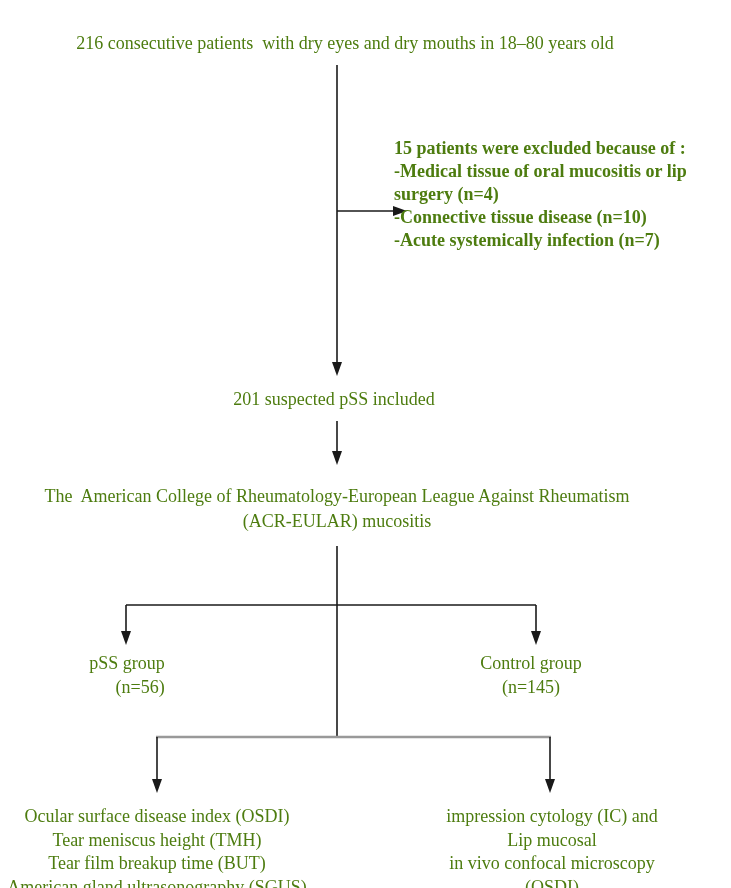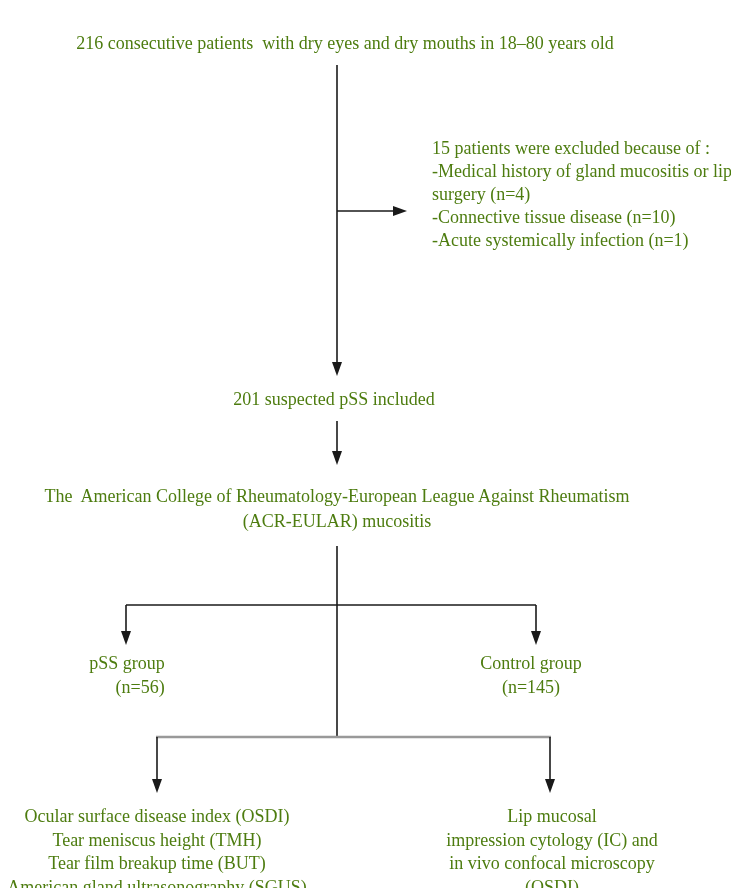--- a/index.html
+++ b/index.html
@@ -58,26 +58,26 @@
     <line x1="157" y1="713" x2="157" y2="756" stroke="#1a1a1a" stroke-width="1.6"></line>
     <polygon points="152,755 162,755 157,769" fill="#1a1a1a"></polygon>
     <line x1="550" y1="713" x2="550" y2="756" stroke="#1a1a1a" stroke-width="1.6"></line>
     <polygon points="545,755 555,755 550,769" fill="#1a1a1a"></polygon>
   </svg>
 
   <div class="block center title-block" style="left:345px; top:7px;">
     <div class="line">216 consecutive patients  with dry eyes and dry mouths in 18–80 years old</div>
   </div>
 
-  <div class="block" style="left:432px; top:113px;">
+  <div class="block" style="left:394px; top:113px;font-weight:bold;">
     <div class="line">15 patients were excluded because of :</div>
-    <div class="line">-Medical history of gland mucositis or lip</div>
+    <div class="line">-Medical tissue of oral mucositis or lip</div>
     <div class="line">surgery (n=4)</div>
     <div class="line">-Connective tissue disease (n=10)</div>
-    <div class="line">-Acute systemically infection (n=1)</div>
+    <div class="line">-Acute systemically infection (n=7)</div>
   </div>
 
   <div class="block center" style="left:334px; top:364px;">
     <div class="line">201 suspected pSS included</div>
   </div>
 
   <div class="block center criteria-block" style="left:337px; top:460px;text-align:center;">
     <div class="line">The  American College of Rheumatology-European League Against Rheumatism</div>
     <div class="line">(ACR-EULAR) mucositis</div>
   </div>
@@ -93,19 +93,19 @@
   </div>
 
   <div class="block center tests-block" style="left:157px; top:781px;">
     <div class="line">Ocular surface disease index (OSDI)</div>
     <div class="line">Tear meniscus height (TMH)</div>
     <div class="line">Tear film breakup time (BUT)</div>
     <div class="line">American gland ultrasonography (SGUS)</div>
   </div>
 
   <div class="block center tests-block" style="left:552px; top:781px;">
+    <div class="line">impression cytology (IC) and</div>
     <div class="line">Lip mucosal</div>
-    <div class="line">impression cytology (IC) and</div>
     <div class="line">in vivo confocal microscopy</div>
     <div class="line">(OSDI)</div>
   </div>
 
 </div>
 
 </body></html>

